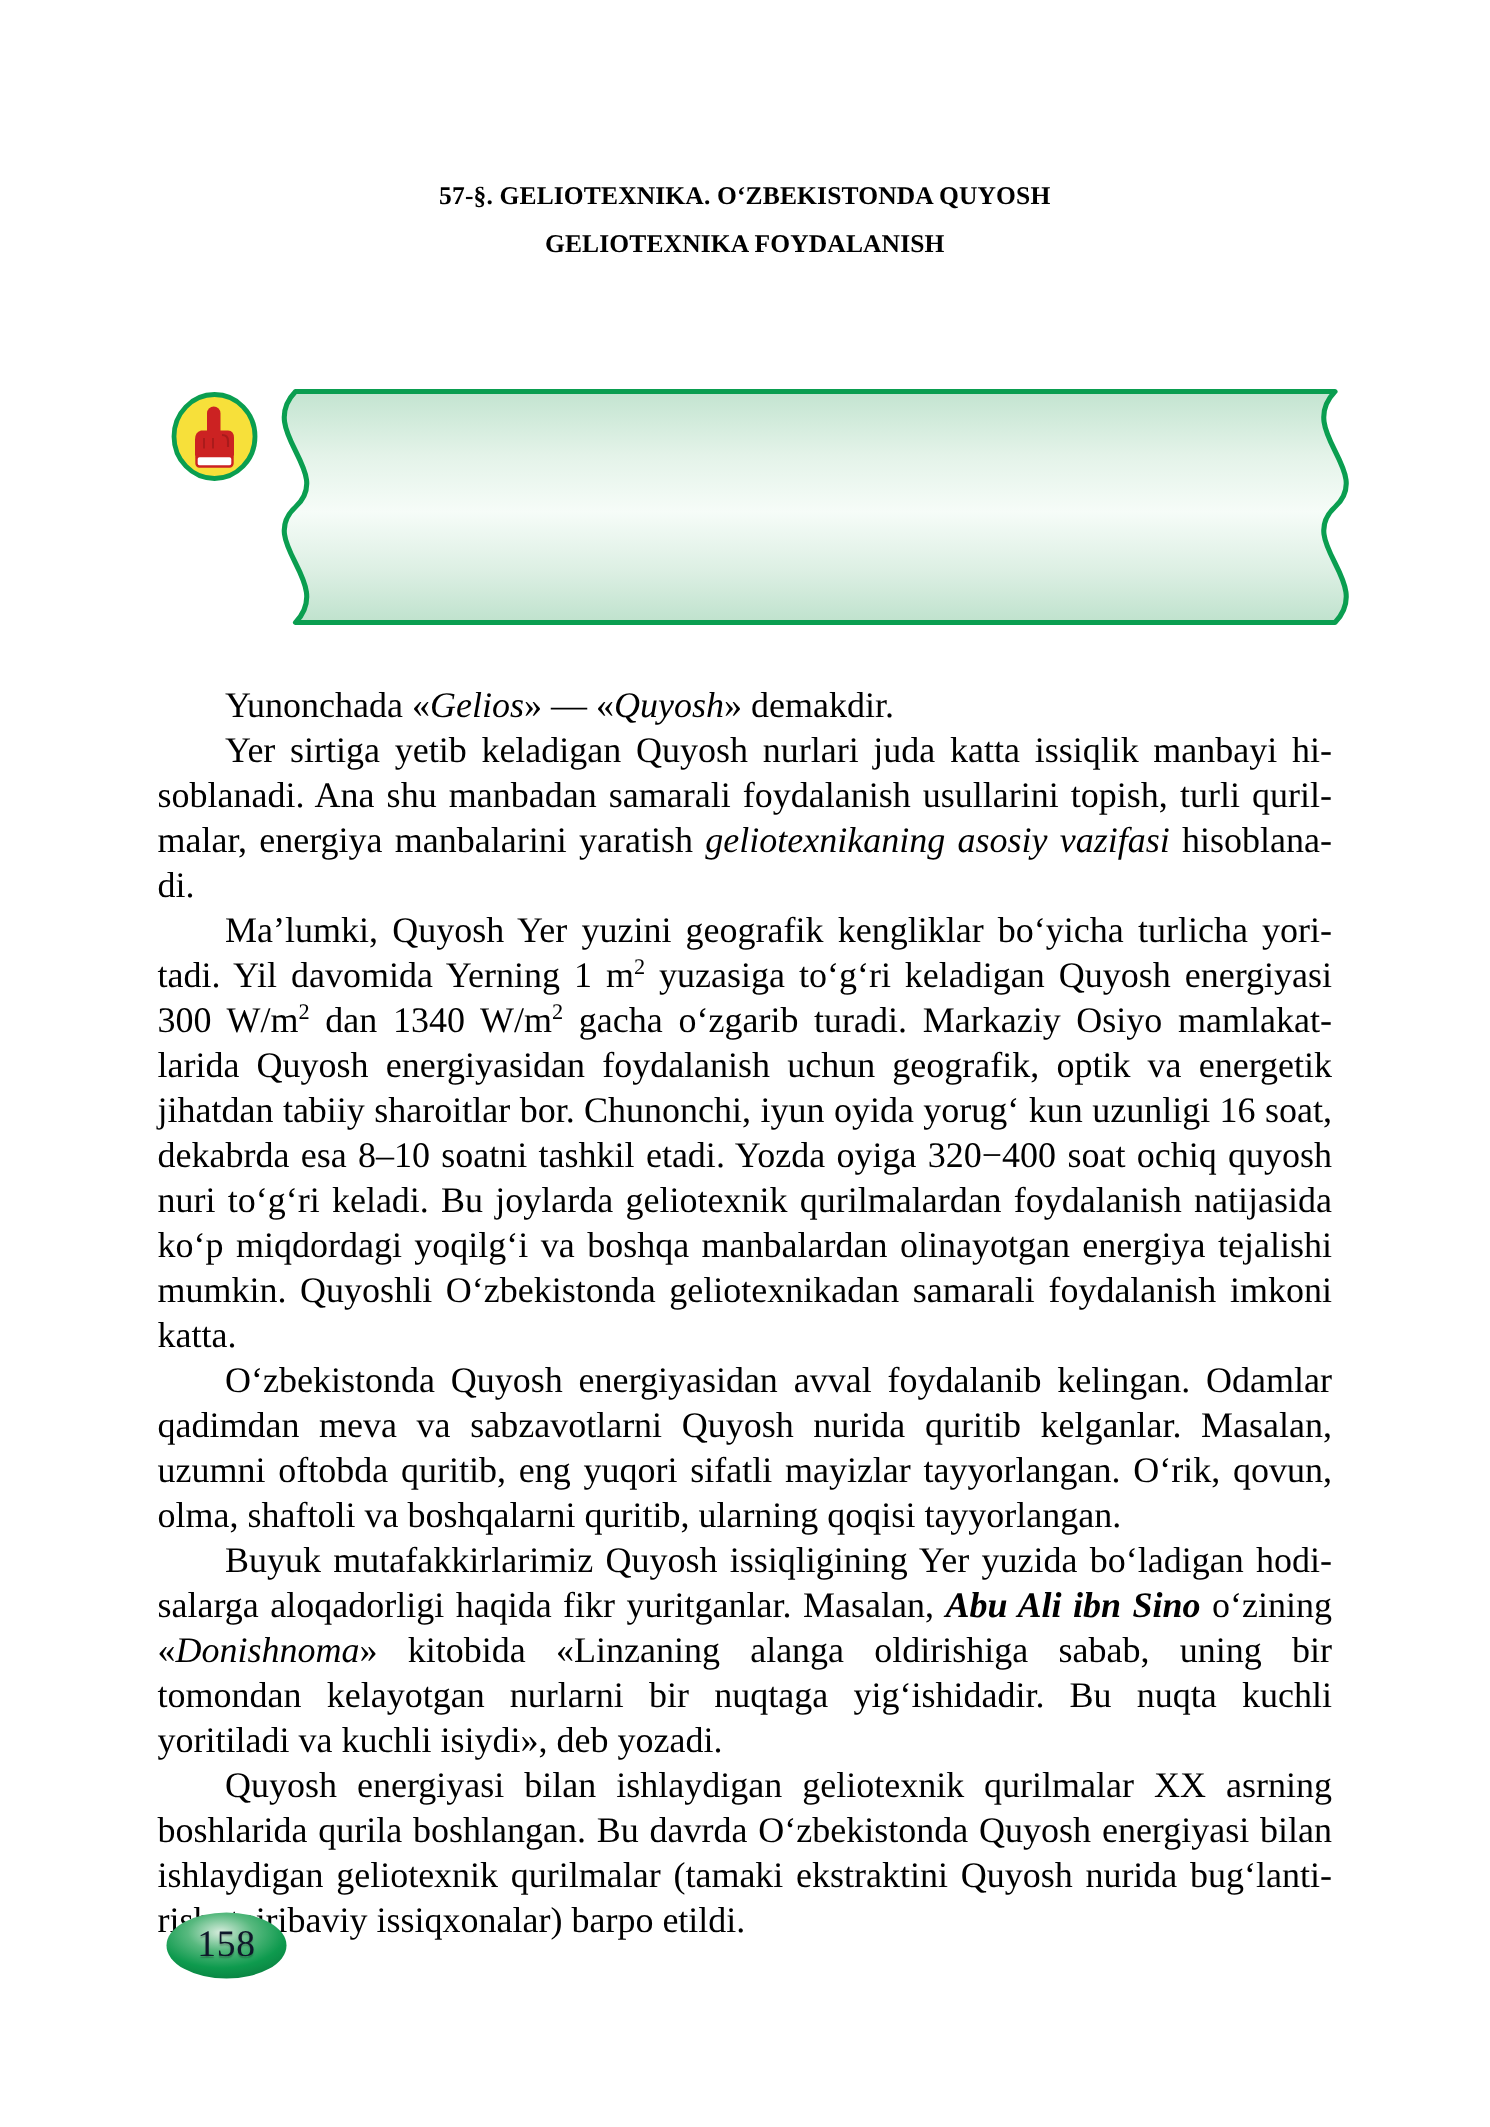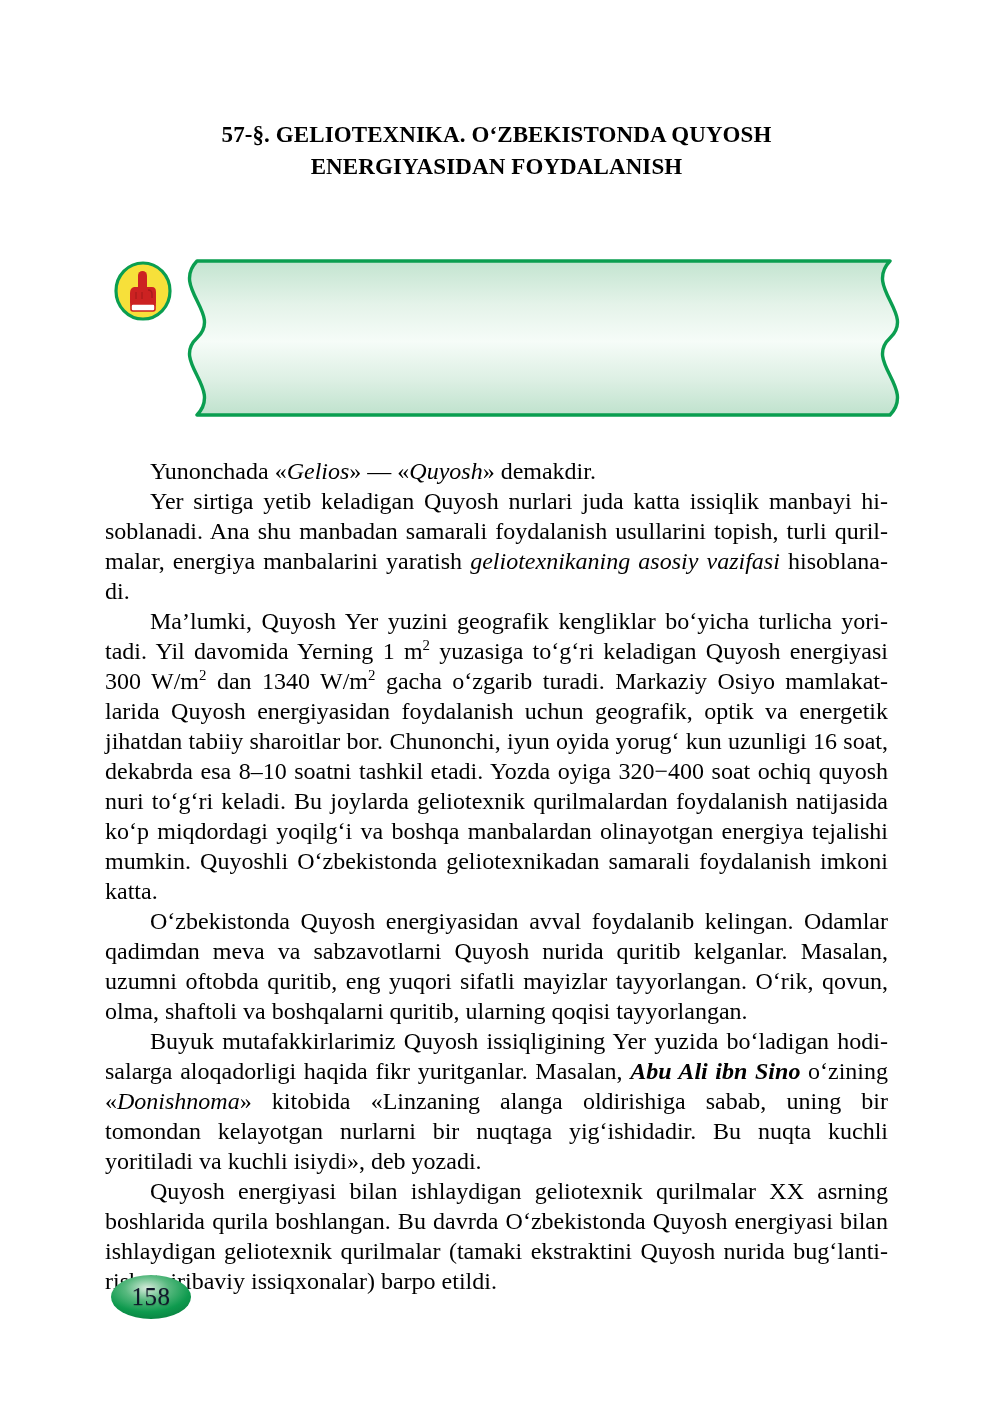--- a/index.html
+++ b/index.html
@@ -25,21 +25,21 @@
   }
 
   
   .lesson-title {
     position: absolute;
     left: 105px;
     top: 104px;
     width: 783px;
     text-align: center;
     font-weight: bold;
-    font-size: 23px;
+    font-size: 17px;
     line-height: 32px;
     letter-spacing: 0.1px;
   }
   .lesson-title .t-line { display: block; }
 
   
   .intro {
     position: absolute;
     left: 105px;
     top: 183px;
@@ -138,21 +138,21 @@
     text-shadow: 0 1px 1px rgba(0,0,0,.25);
   }
 </style>
 </head>
 <body>
 
 <div class="page">
 
   <h1 class="lesson-title">
     <span class="t-line">57-§. GELIOTEXNIKA. O‘ZBEKISTONDA QUYOSH</span>
-    <span class="t-line">ENERGIYASIDAN FOYDALANISH</span>
+    <span class="t-line">GELIOTEXNIKA FOYDALANISH</span>
   </h1>
 
 
   <div class="callout-wrap">
 
     <svg class="callout-svg" viewBox="0 0 753 160" preserveAspectRatio="none">
       <defs>
         <linearGradient id="calloutFill" x1="0" y1="0" x2="0" y2="1">
           <stop offset="0%" stop-color="#c3e4d0"></stop>
           <stop offset="28%" stop-color="#e4f3e9"></stop>

